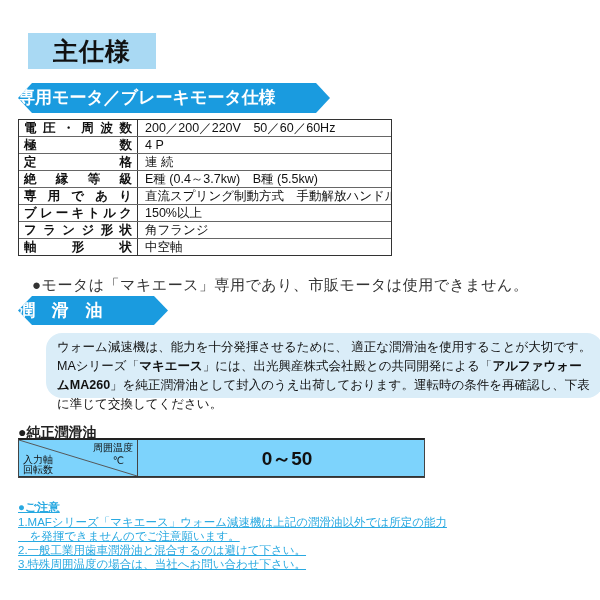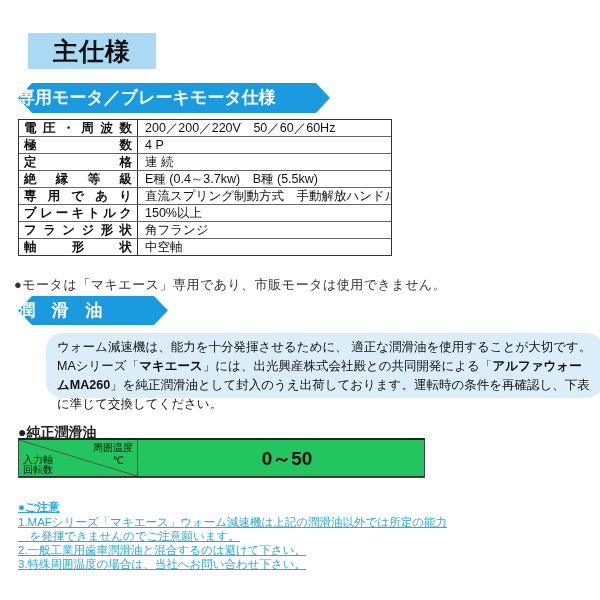--- a/index.html
+++ b/index.html
@@ -50,43 +50,43 @@
     font-weight: bold; font-size: 12.5px;
     line-height: 16px; padding: 0 5px;
     text-align: justify; text-align-last: justify;
     color: #111; overflow: hidden; white-space: nowrap;
   }
   .spec-value {
     flex: 1; font-size: 12.5px; line-height: 16px;
     padding: 0 7px; color: #111; white-space: nowrap; overflow: hidden;
   }
   .footnote {
-    position: absolute; left: 14px; top: 276px;
-    font-size: 13px; color: #333; letter-spacing: 0.5px; font-family: Liberation Mono, monospace;
+    position: absolute; left: 32px; top: 276px;
+    font-size: 15px; color: #333; letter-spacing: 0.5px;
   }
   
   .info-box {
     position: absolute; left: 18px; top: 333px;
     width: 557px; height: 65px;
     background: #daedf8;
     border-radius: 16px;
     padding: 5px 11px;
     font-size: 12.5px; line-height: 19px; color: #111; margin-left: 28px;
   }
   .info-box .bold { font-weight: bold; }
   
   .oil-heading {
     position: absolute; left: 18px; top: 424px;
     font-size: 14px; font-weight: bold; color: #222;
   }
   .oil-table {
     position: absolute; left: 18px; top: 438px; width: 407px;
     border: 1px solid #444; border-top: 2px solid #222;
   }
-  .oil-header-row { display: flex; height: 37px; background: #22c55e; border-bottom: 1.5px solid #333; gap: 12px; }
+  .oil-header-row { display: flex; height: 37px; background: #7dd3fc; border-bottom: 1.5px solid #333; gap: 12px; }
   .oil-corner-cell {
     position: relative; width: 119px; flex: 0 0 119px;
     border-right: 1px solid #444;
   }
   .oil-corner-cell svg { position: absolute; left: 0; top: 0; width: 100%; height: 100%; }
   .corner-top { position: absolute; top: 1px; right: 4px; font-size: 10px; color: #111; }
   .corner-unit { position: absolute; top: 15px; right: 13px; font-size: 10px; color: #111; }
   .corner-bottom { position: absolute; left: 4px; bottom: 1px; font-size: 10px; line-height: 10px; color: #111; }
   .oil-temp-cell {
     flex: 1; text-align: center; font-size: 19px; line-height: 37px; color: #111; font-weight: bold;

